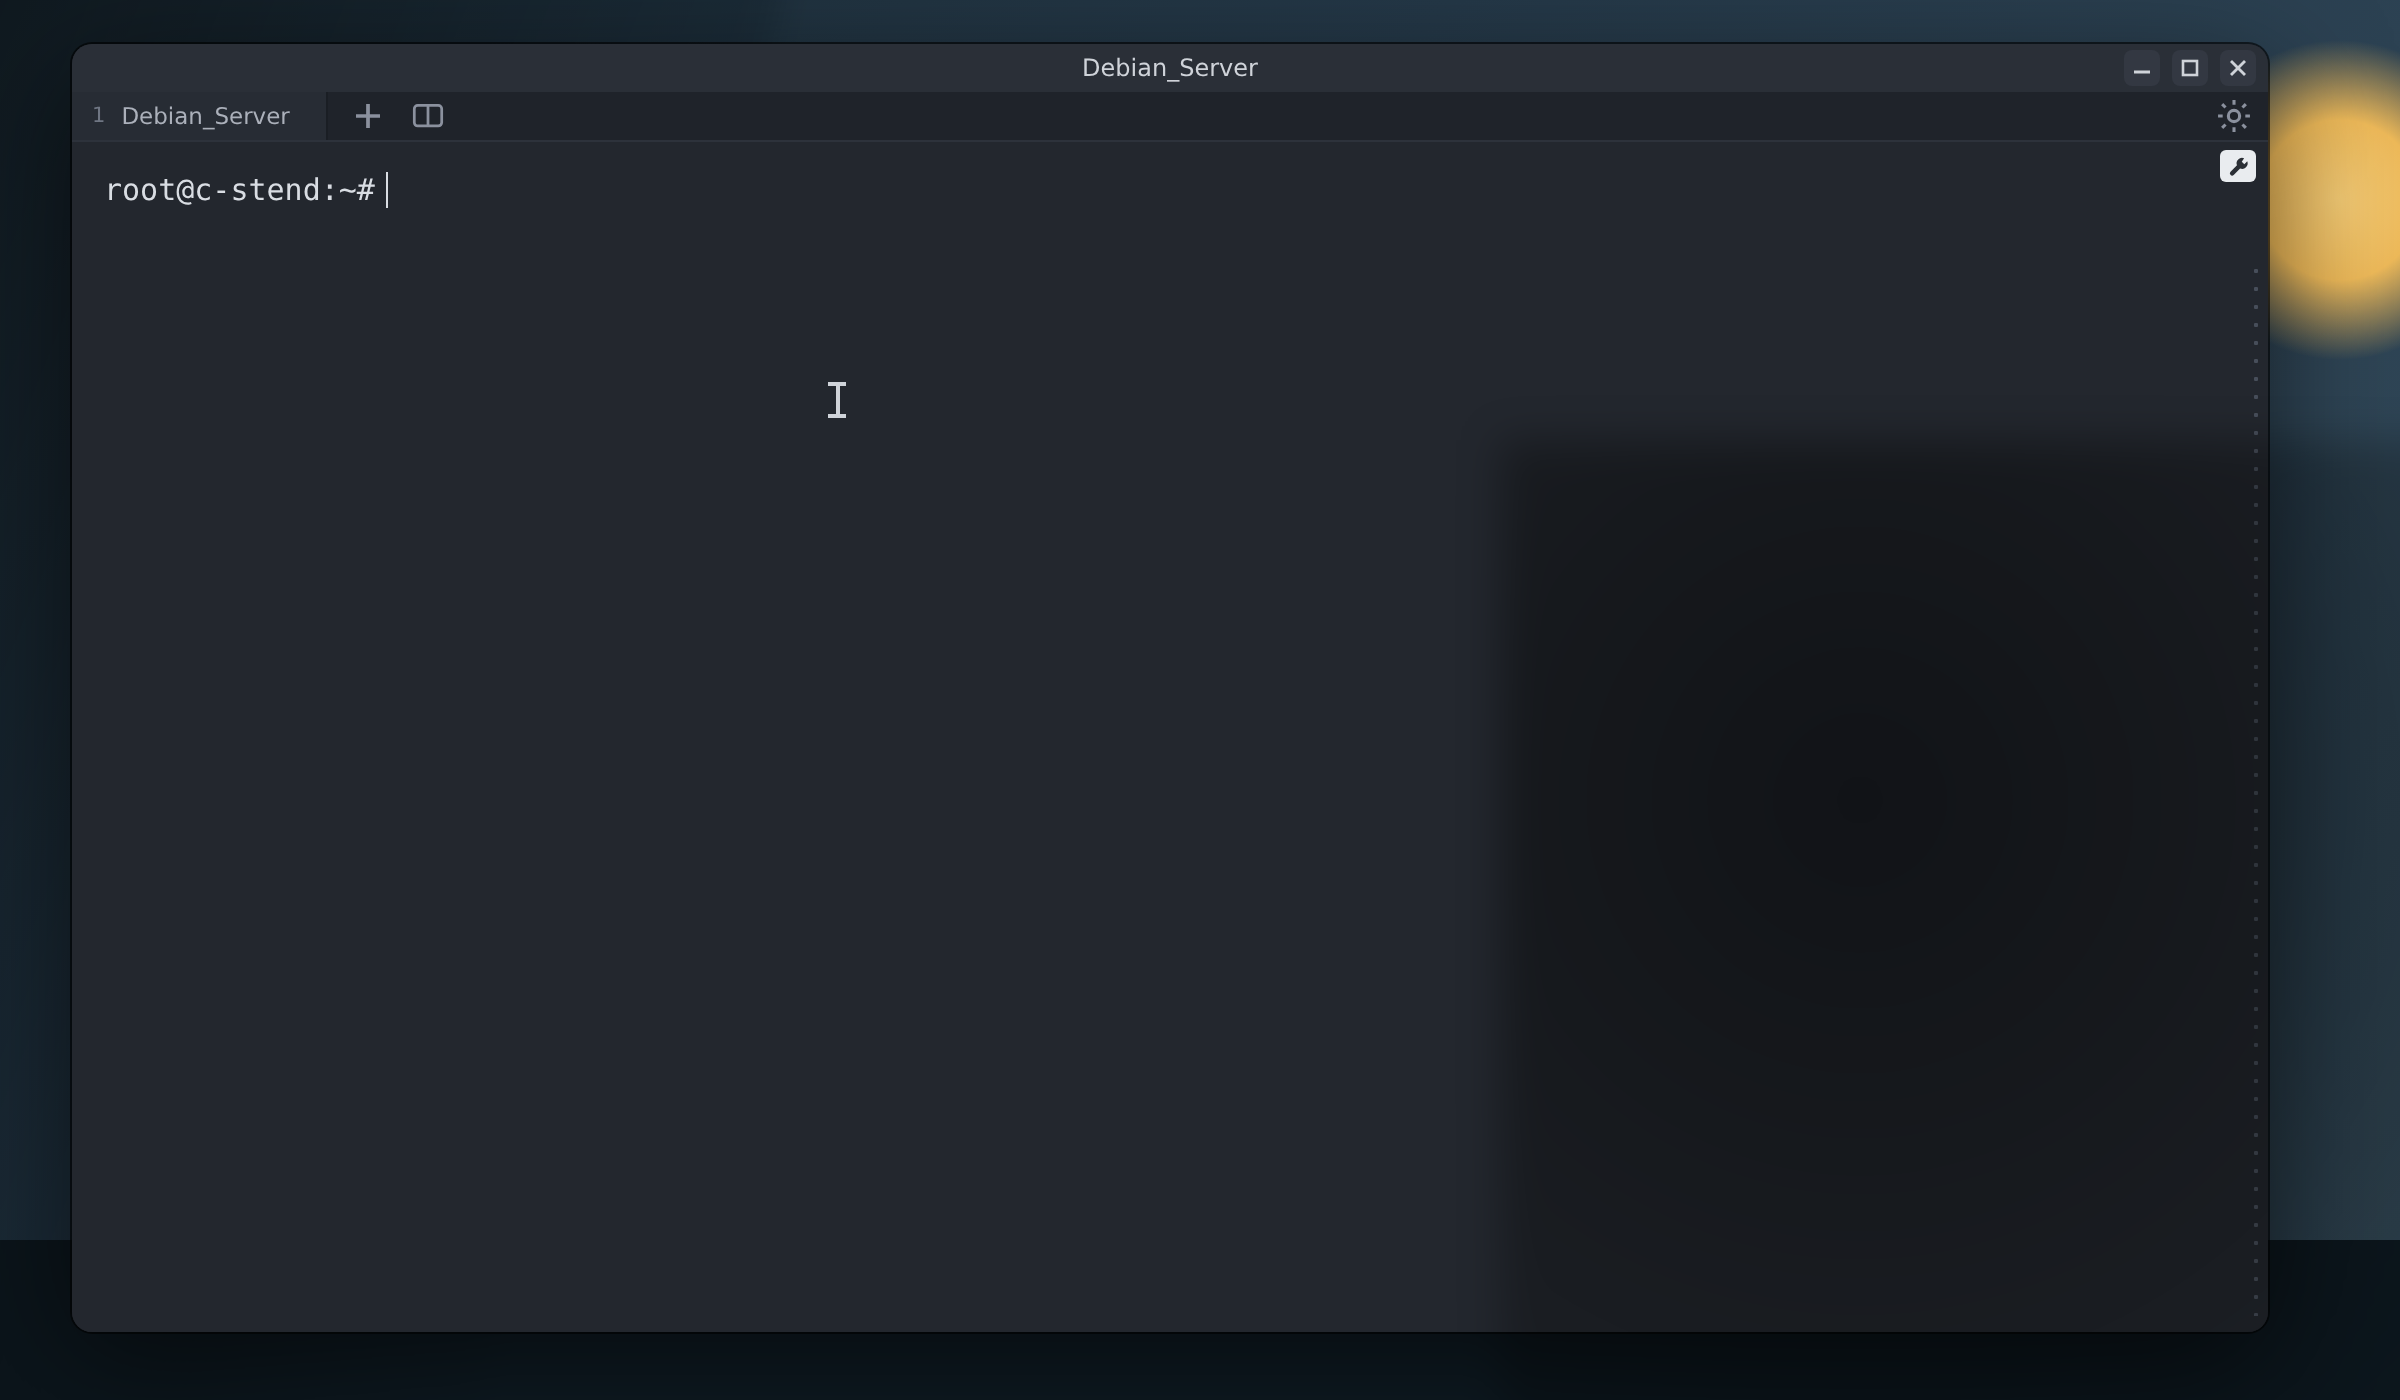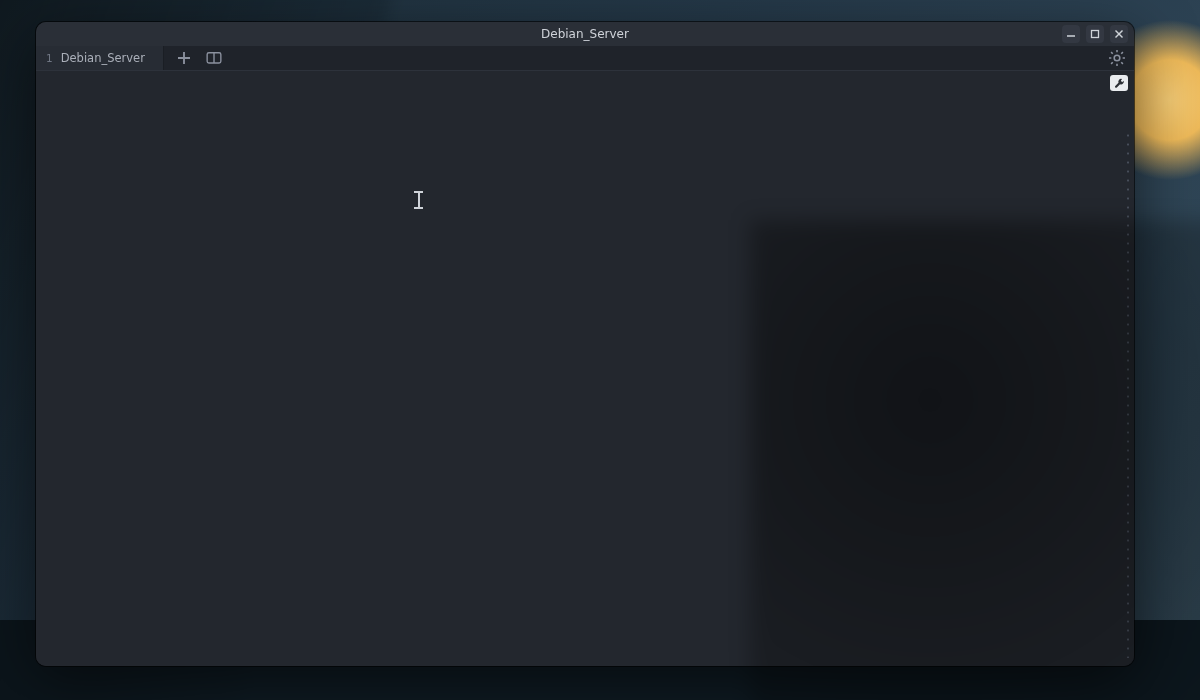--- a/index.html
+++ b/index.html
@@ -284,20 +284,25 @@
       </div>
     </div>
 
     <div class="terminal">
       <div class="tool-badge">
         <svg viewBox="0 0 12 12">
           <path d="M8.8 1.2a3 3 0 0 0-3.9 3.9L1.4 8.6a1.2 1.2 0 0 0 1.7 1.7l3.5-3.5a3 3 0 0 0 3.9-3.9L8.9 4.5 7.5 3.1z" fill="currentColor"></path>
         </svg>
       </div>
 
+      <div class="prompt-line">
+        <span>root@c-stend:~#</span>
+        <span></span>
+        <span class="cursor"></span>
+      </div>
 
       <div class="ibeam">
           <span class="stem"></span>
         </div>
 
       <div class="scroll-hint"></div>
     </div>
 
   </div>
 </div>

